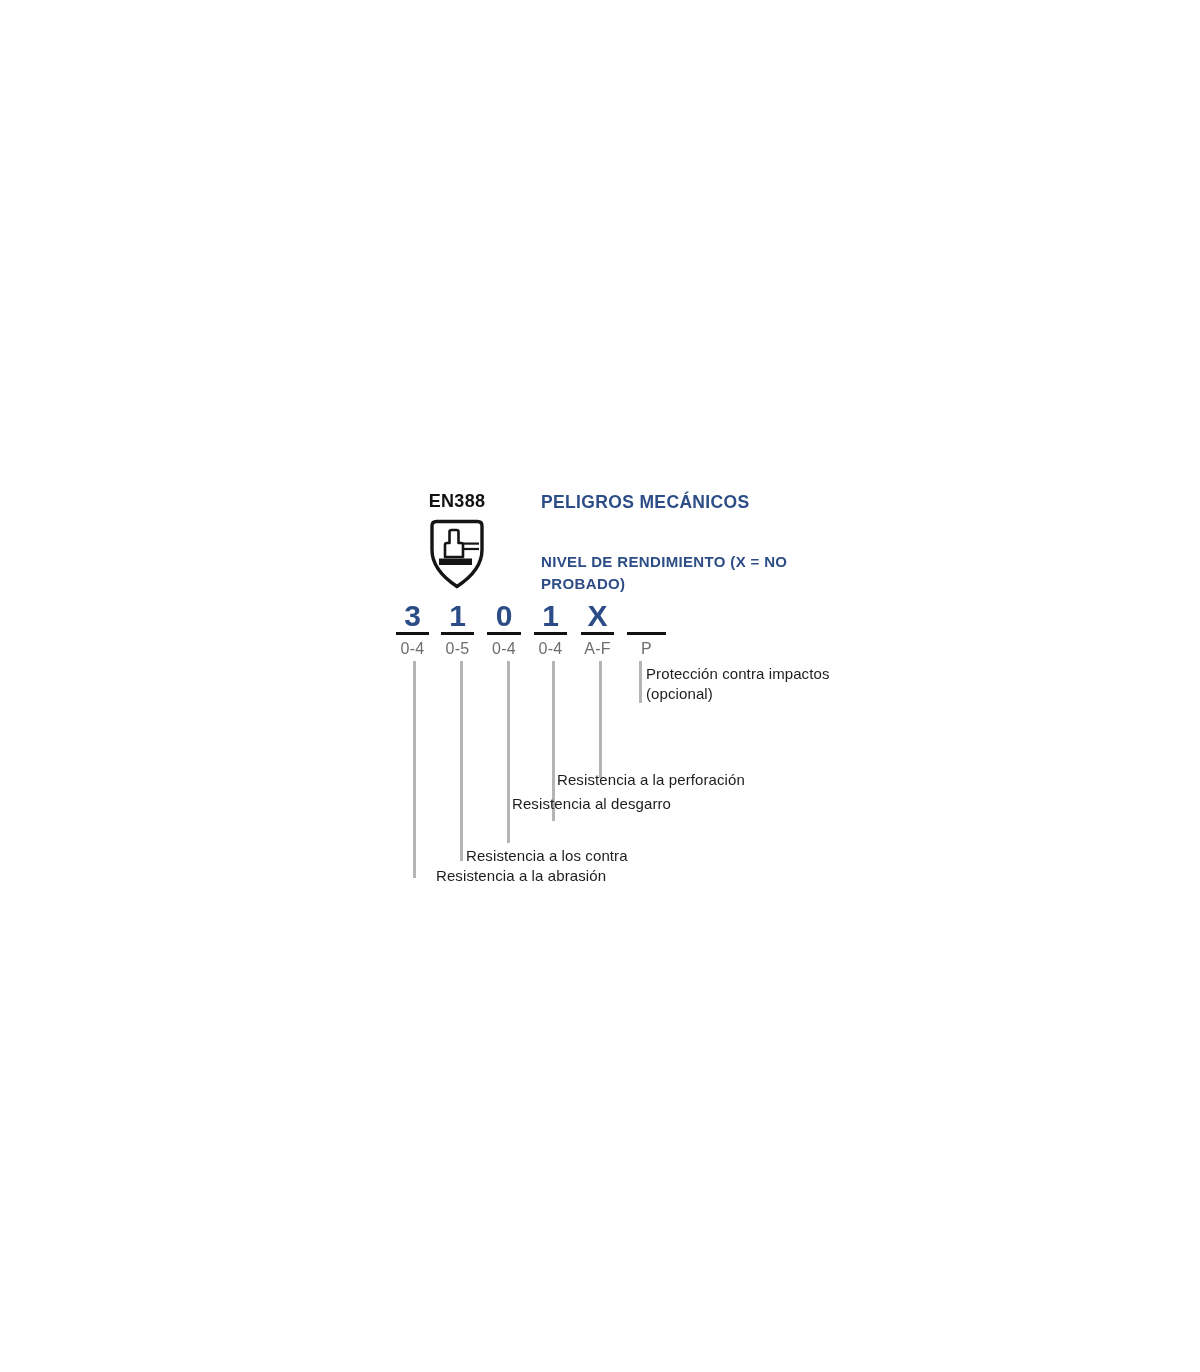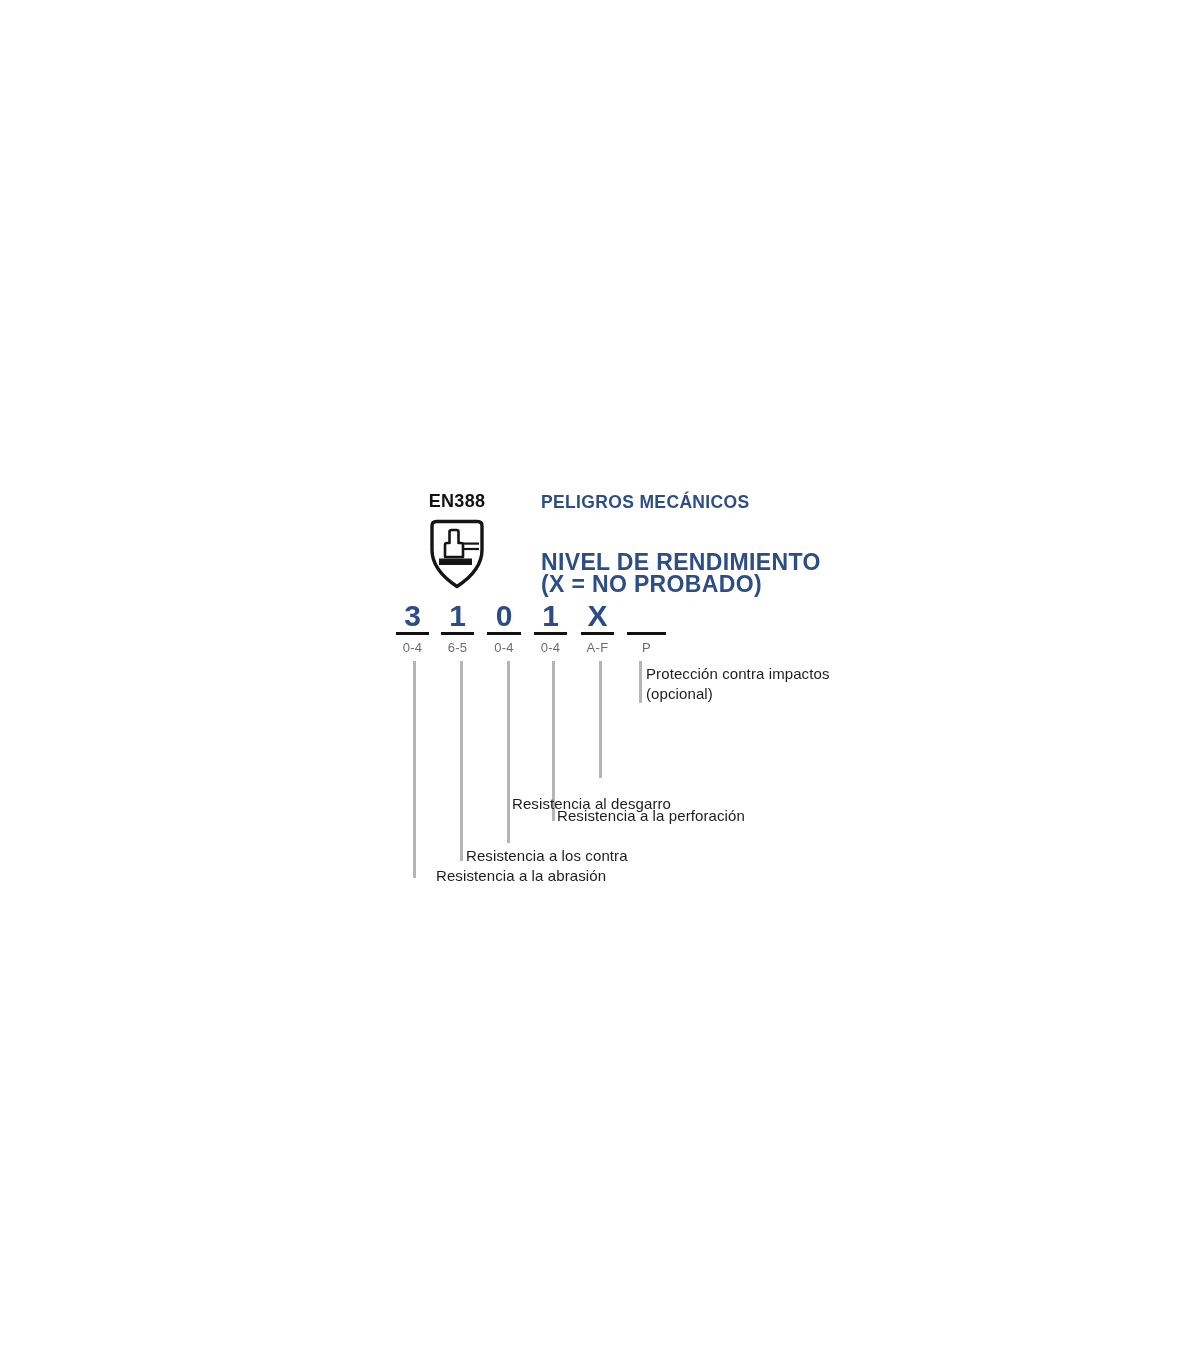--- a/index.html
+++ b/index.html
@@ -14,47 +14,47 @@
     font-size:18px;font-weight:bold;color:#111111;letter-spacing:.3px;
   }
   .shield{position:absolute;left:402px;top:516px;}
   
   .hazards-title{
     position:absolute;left:517px;top:492px;
     font-size:17.5px;font-weight:bold;color:#2d4d86;letter-spacing:.35px;white-space:nowrap;text-align:center;
   }
   .performance-subtitle{
     position:absolute;left:517px;top:551px;width:290px;
-    font-size:23px;font-weight:bold;color:#2d4d86;letter-spacing:.35px;line-height:22px;
+    font-size:15px;font-weight:bold;color:#2d4d86;letter-spacing:.35px;line-height:22px;
   }
   
   .col{position:absolute;top:602px;text-align:center;}
   #col-0{left:372px;width:33px}
   #col-1{left:417px;width:33px}
   #col-2{left:463px;width:34px}
   #col-3{left:510px;width:33px}
   #col-4{left:557px;width:33px}
   #col-5{left:603px;width:39px}
   .val{height:29px;line-height:28px;font-size:30px;font-weight:bold;color:#2b4c86;}
   .rule{height:3px;background:#111111;margin-top:1px;}
-  .range{margin-top:5px;font-size:13px;color:#6d6d6d;letter-spacing:.3px;}
+  .range{margin-top:5px;font-size:16px;color:#6d6d6d;letter-spacing:.3px;}
   
   .vline{position:absolute;width:3px;background:#b5b5b5;}
   #vl-0{left:389px;top:661px;height:217px}
   #vl-1{left:436px;top:661px;height:200px}
   #vl-2{left:483px;top:661px;height:182px}
   #vl-3{left:528px;top:661px;height:160px}
   #vl-4{left:575px;top:661px;height:117px}
   #vl-5{left:615px;top:661px;height:42px}
   
   .lbl{position:absolute;font-size:15px;color:#1d1d1d;line-height:20px;white-space:nowrap;letter-spacing:.1px;}
   #lbl-0{left:412px;top:866px}
   #lbl-1{left:442px;top:846px}
   #lbl-2{left:488px;top:794px}
-  #lbl-3{left:533px;top:806px}
+  #lbl-3{left:533px;top:770px}
   #lbl-4{left:582px;top:740px;width:246px;white-space:normal}
   #lbl-5{left:622px;top:664px;width:220px;white-space:normal}
 </style>
 </head>
 <body>
 
 <div class="canvas">
 
   <div class="standard-code">EN388</div>
 
@@ -70,21 +70,21 @@
   <div class="performance-subtitle">NIVEL DE RENDIMIENTO (X = NO PROBADO)</div>
 
   <div class="col" id="col-0">
     <div class="val">3</div>
     <div class="rule"></div>
     <div class="range">0-4</div>
   </div>
   <div class="col" id="col-1">
     <div class="val">1</div>
     <div class="rule"></div>
-    <div class="range">6-5</div>
+    <div class="range">0-5</div>
   </div>
   <div class="col" id="col-2">
     <div class="val">0</div>
     <div class="rule"></div>
     <div class="range">0-4</div>
   </div>
   <div class="col" id="col-3">
     <div class="val">1</div>
     <div class="rule"></div>
     <div class="range">0-4</div>

